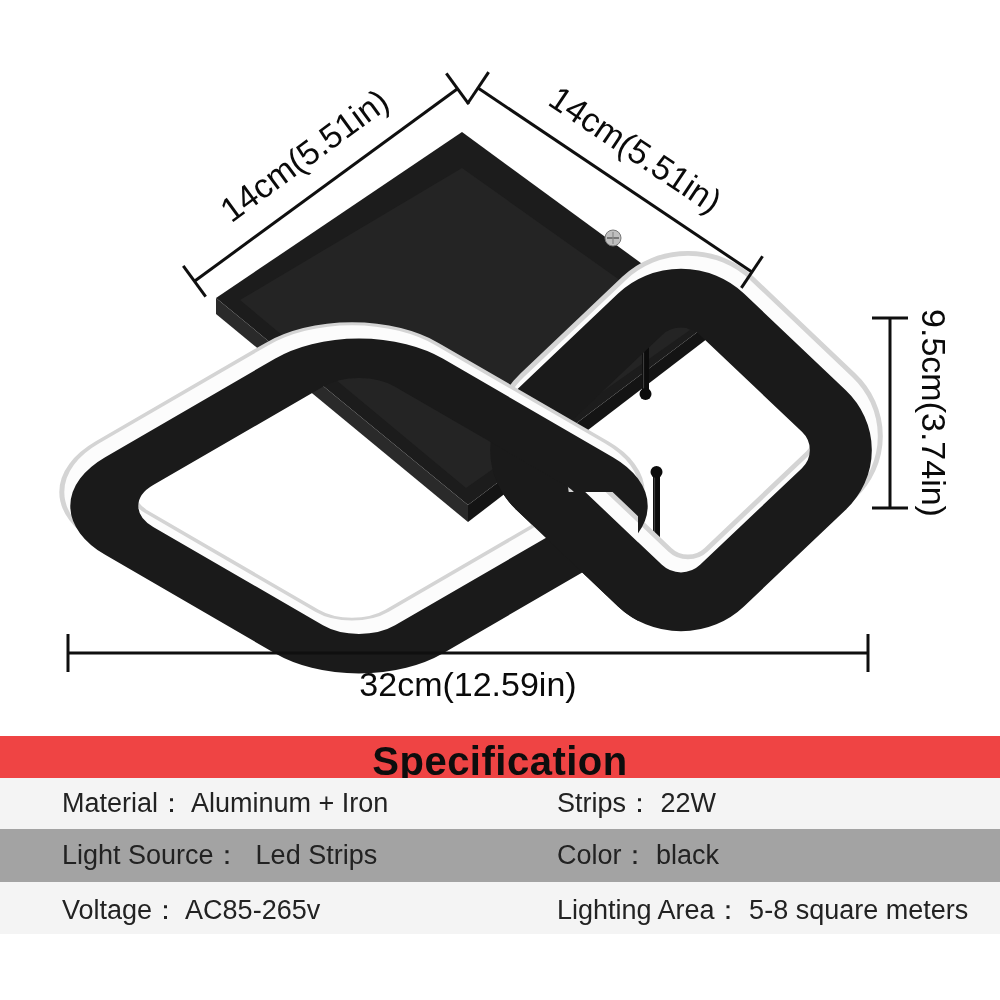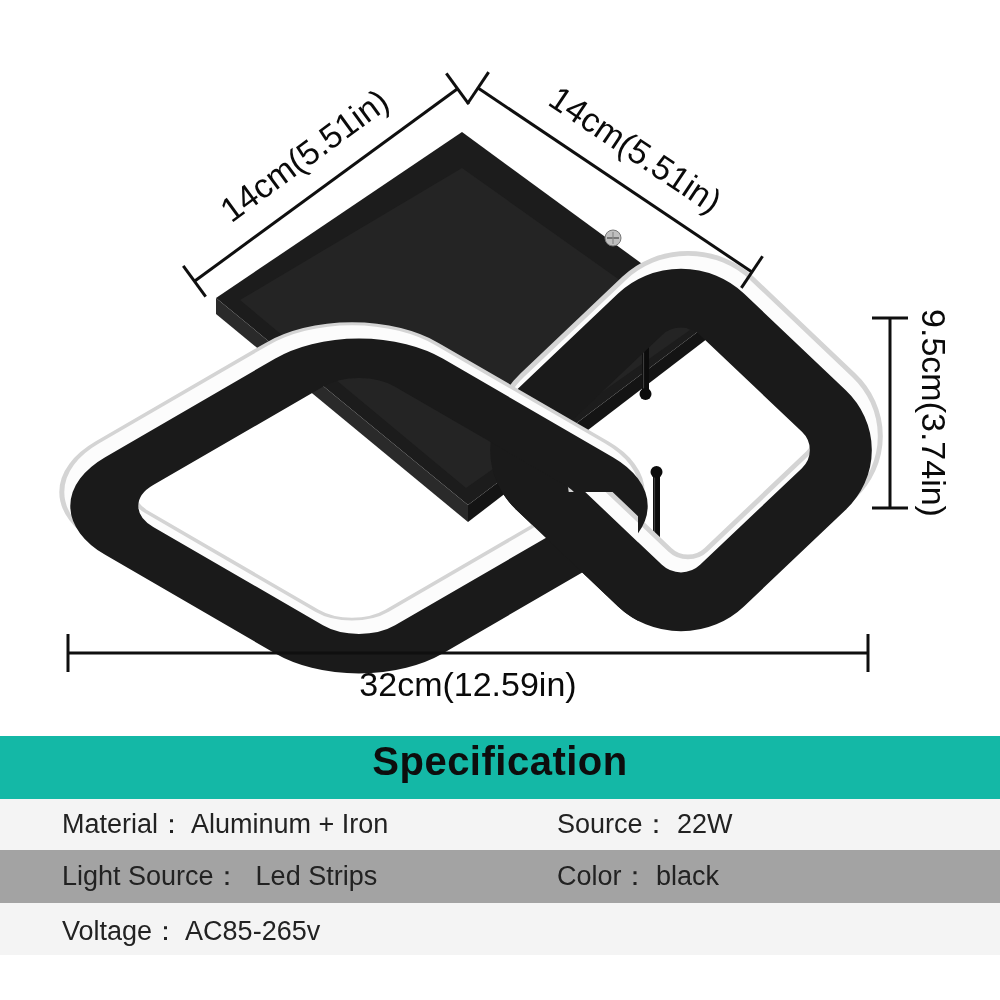--- a/index.html
+++ b/index.html
@@ -7,21 +7,21 @@
     position:relative;width:1000px;height:1000px;background:#ffffff;
     font-family:"Liberation Sans", sans-serif;overflow:hidden;
   }
   .canvas svg{position:absolute;top:0;left:0;}
   .dim-text{
     font-family:"Liberation Sans", sans-serif;
     font-size:34px;fill:#0a0a0a;
   }
   .spec{position:absolute;top:736px;left:0;width:1000px;}
   .spec-header{
-    height:63px;background:#14b8a6;text-align:center;
+    height:42px;background:#ef4444;text-align:center;
     font-size:40px;font-weight:bold;color:#0d0d0d;line-height:51px;
     letter-spacing:0.5px;
   }
   .spec-row{position:relative;width:1000px;}
   .spec-row.light{background:#f4f4f4;}
   .spec-row.gray{background:#a3a3a3;}
   .r1{height:51px;line-height:51px;}
   .r2{height:53px;line-height:53px;}
   .r3{height:52px;line-height:56px;}
   .r4{height:53px;line-height:53px;}
@@ -129,26 +129,27 @@
       <line x1="868" y1="634" x2="868" y2="672"></line>
     </g>
     <text class="dim-text" x="468" y="696" text-anchor="middle">32cm(12.59in)</text>
   </svg>
 
   <div class="spec">
     <div class="spec-header">Specification</div>
 
     <div class="spec-row light r1">
       <span class="cell left">Material： Aluminum + Iron</span>
-      <span class="cell right">Source： 22W</span>
+      <span class="cell right">Strips： 22W</span>
     </div>
 
     <div class="spec-row gray r2">
       <span class="cell left">Light Source：  Led Strips</span>
       <span class="cell right">Color： black</span>
     </div>
 
     <div class="spec-row light r3">
       <span class="cell left">Voltage： AC85-265v</span>
+      <span class="cell right">Lighting Area： 5-8 square meters</span>
     </div>
 
   </div>
 </div>
 
 </body></html>

